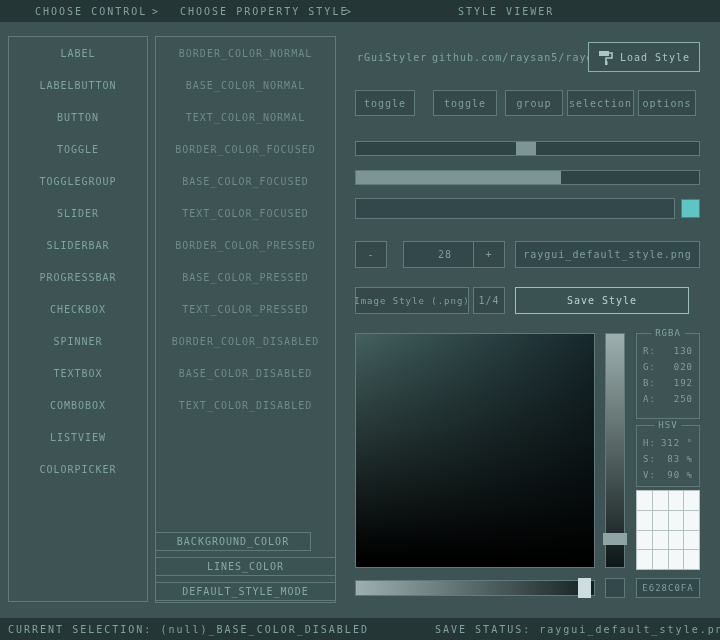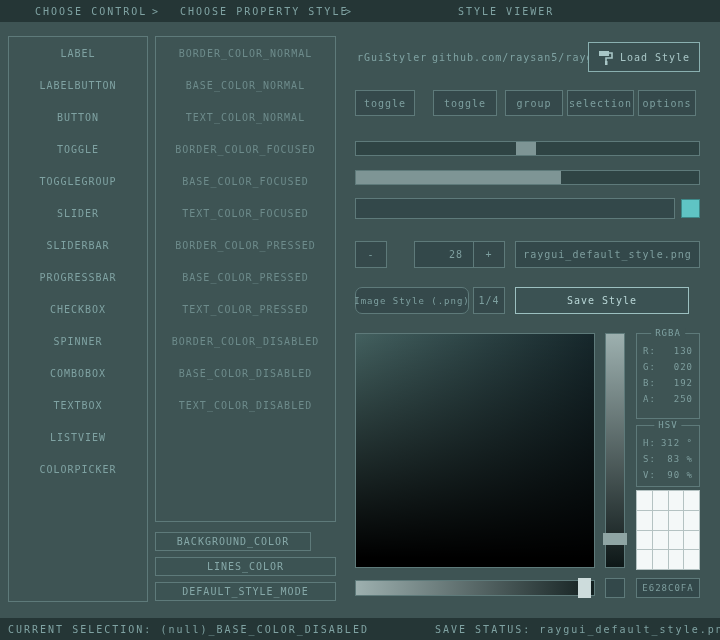--- a/index.html
+++ b/index.html
@@ -68,27 +68,27 @@
     <div class="list-item">LABEL</div>
     <div class="list-item">LABELBUTTON</div>
     <div class="list-item">BUTTON</div>
     <div class="list-item">TOGGLE</div>
     <div class="list-item">TOGGLEGROUP</div>
     <div class="list-item">SLIDER</div>
     <div class="list-item">SLIDERBAR</div>
     <div class="list-item">PROGRESSBAR</div>
     <div class="list-item">CHECKBOX</div>
     <div class="list-item">SPINNER</div>
+    <div class="list-item">TEXTBOX</div>
     <div class="list-item">COMBOBOX</div>
-    <div class="list-item">TEXTBOX</div>
     <div class="list-item">LISTVIEW</div>
     <div class="list-item">COLORPICKER</div>
   </div>
 
-  <div class="panel list" style="left:155px; top:36px; width:181px; height:486px;">
+  <div class="panel list" style="left:155px; top:36px; width:181px; height:567px;">
     <div class="list-item dim">BORDER_COLOR_NORMAL</div>
     <div class="list-item dim">BASE_COLOR_NORMAL</div>
     <div class="list-item dim">TEXT_COLOR_NORMAL</div>
     <div class="list-item dim">BORDER_COLOR_FOCUSED</div>
     <div class="list-item dim">BASE_COLOR_FOCUSED</div>
     <div class="list-item dim">TEXT_COLOR_FOCUSED</div>
     <div class="list-item dim">BORDER_COLOR_PRESSED</div>
     <div class="list-item dim">BASE_COLOR_PRESSED</div>
     <div class="list-item dim">TEXT_COLOR_PRESSED</div>
     <div class="list-item dim">BORDER_COLOR_DISABLED</div>
@@ -124,25 +124,25 @@
   </div>
 
   <div class="track" style="left:355px; top:170px; width:345px; height:15px;">
     <div class="handle" style="left:0; top:0; width:205px; height:13px; cursor:default;"></div>
   </div>
 
   <div class="textbox" style="left:355px; top:198px; width:320px; height:21px;"></div>
   <div class="checkbox" style="left:681px; top:199px; width:19px; height:19px;"></div>
 
   <div class="btn" style="left:355px; top:241px; width:32px; height:27px;">-</div>
-  <div class="textbox centered" style="left:414px; top:241px; width:84px; height:27px;">28</div>
+  <div class="textbox centered" style="left:403px; top:241px; width:84px; height:27px;">28</div>
   <div class="btn" style="left:473px; top:241px; width:32px; height:27px;">+</div>
   <div class="textbox centered" style="left:515px; top:241px; width:185px; height:27px;">raygui_default_style.png</div>
 
-  <div class="btn" style="left:355px; top:287px; width:114px; height:27px; font-size:9px;border-radius:7px;">Image Style (.png)</div>
+  <div class="btn" style="left:355px; top:287px; width:114px; height:27px; font-size:9px;">Image Style (.png)</div>
   <div class="btn" style="left:473px; top:287px; width:32px; height:27px;">1/4</div>
   <div class="btn save" style="left:515px; top:287px; width:174px; height:27px;">Save Style</div>
 
   <div class="colorpanel" style="left:355px; top:333px; width:240px; height:235px;"></div>
   <div class="huebar" style="left:605px; top:333px; width:20px; height:235px;"></div>
   <div class="hue-handle" style="left:603px; top:533px; width:24px; height:12px;"></div>
 
   <div class="groupbox" style="left:636px; top:333px; width:64px; height:86px;">
     <span class="gb-title">RGBA</span>
     <div class="gb-rows">

